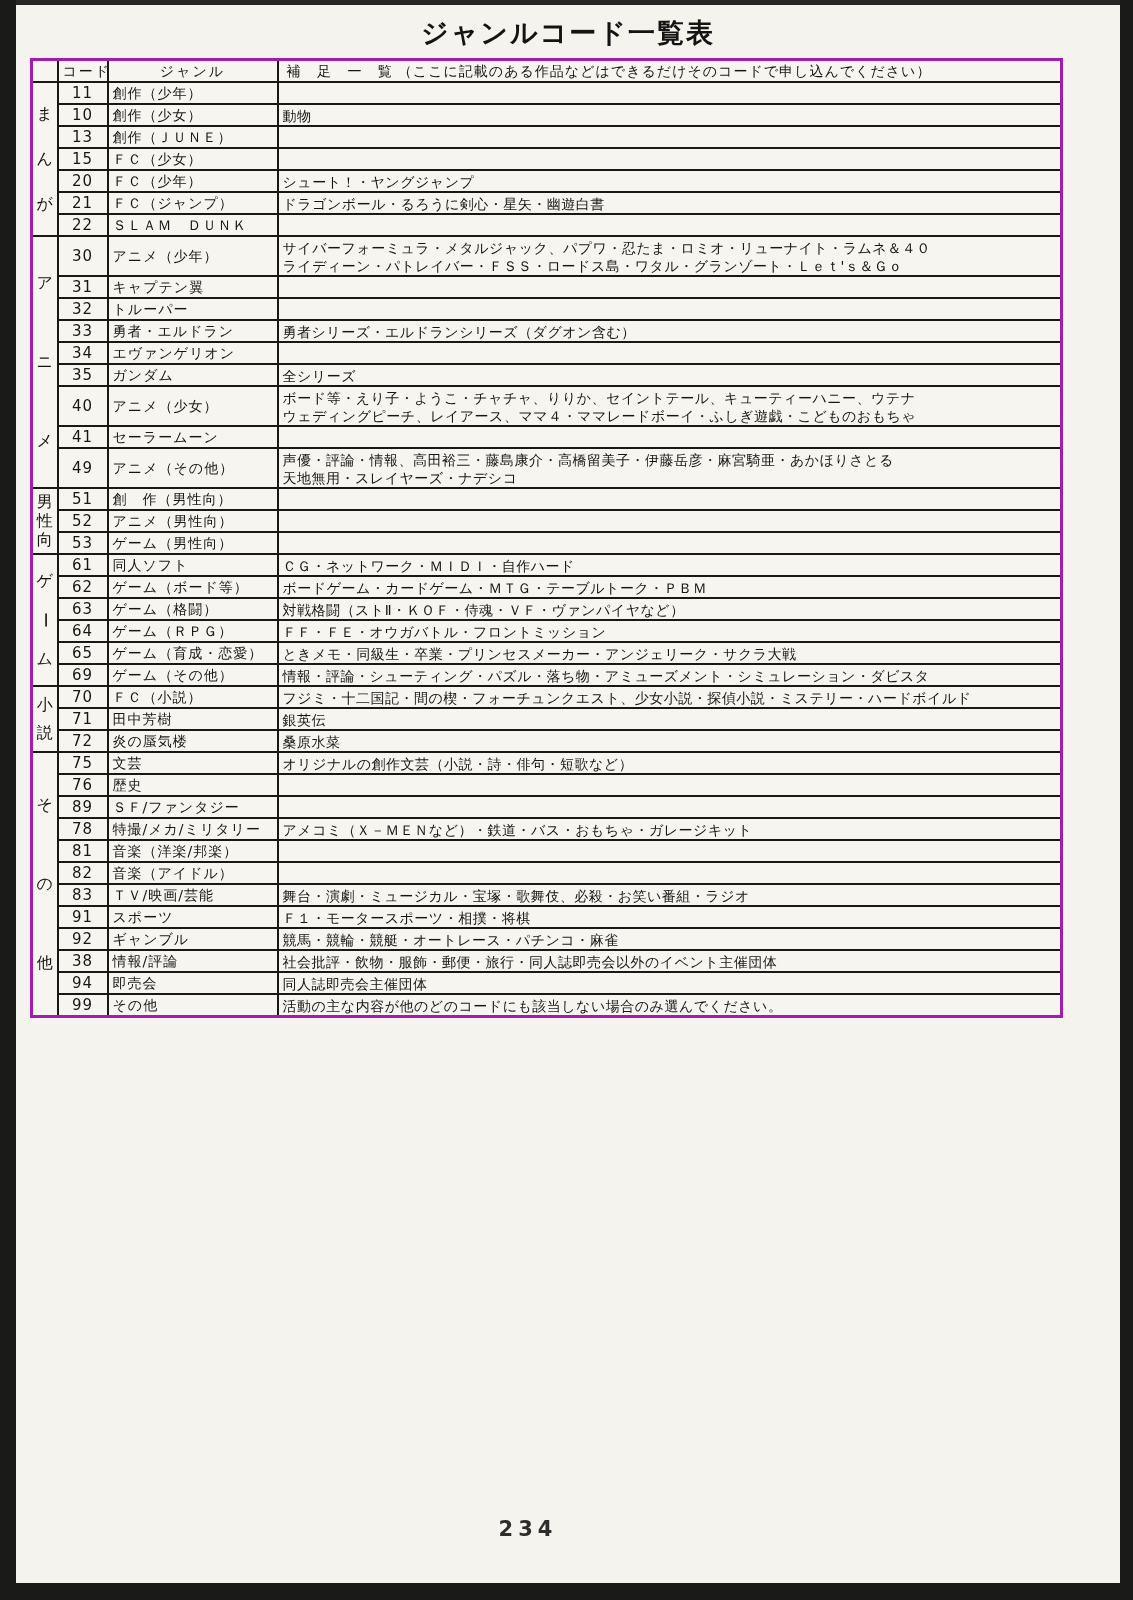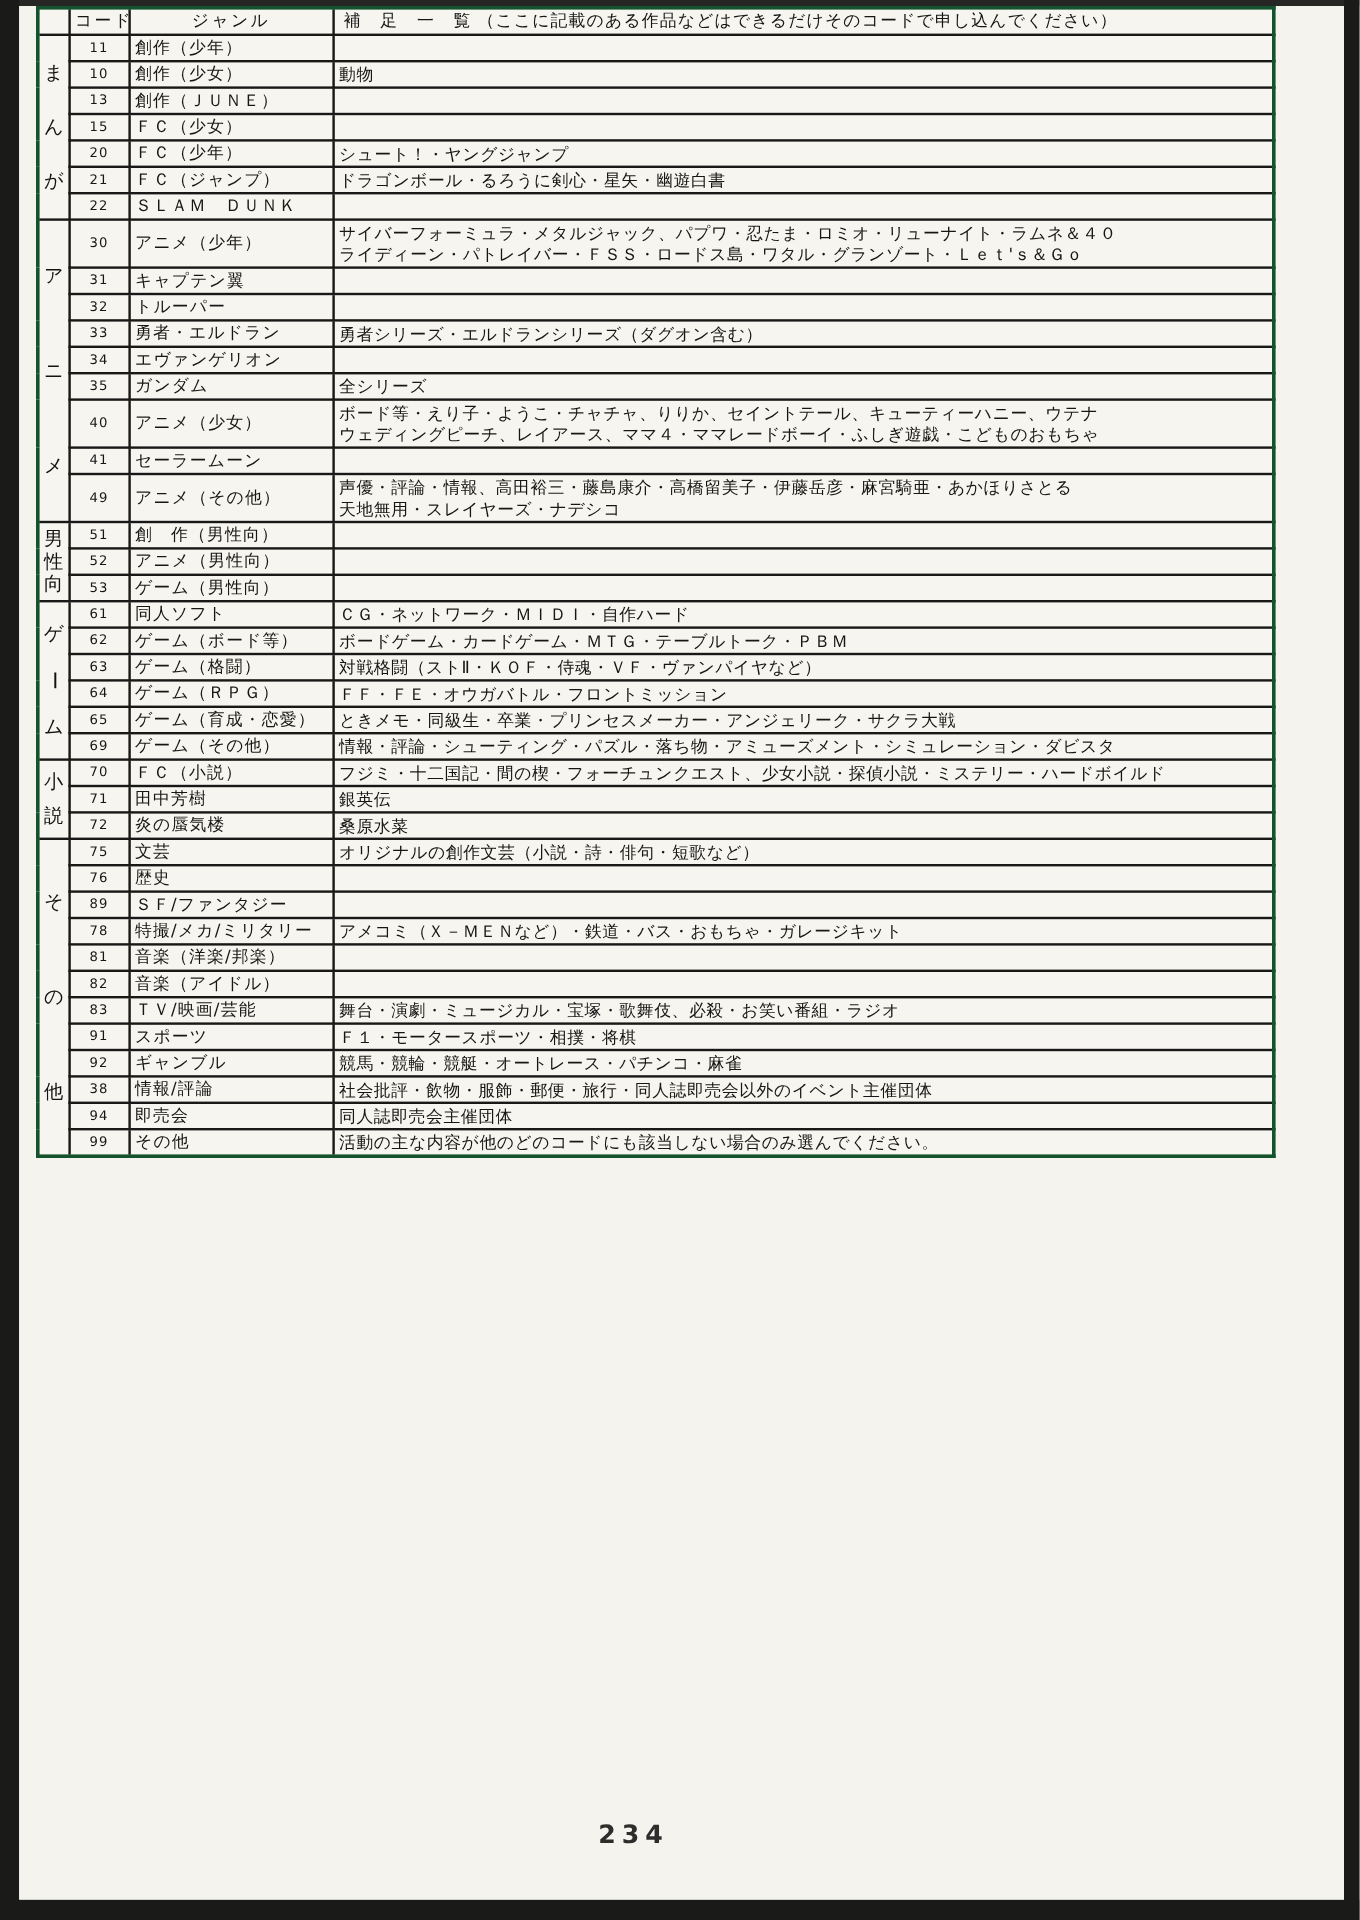--- a/index.html
+++ b/index.html
@@ -42,39 +42,39 @@
   }
   .genre-table th, .genre-table td {
     border: 2px solid #181817;
     padding: 0 4px;
     font-size: 14px;
     color: #161615;
     overflow: hidden;
     white-space: nowrap;
     line-height: 20px;
   }
-  .genre-table { border: 3px solid #14532d; }
+  .genre-table { border: 3px solid #a21caf; }
   thead tr { height: 22px; }
   tbody tr { height: 20px; }
   tbody tr.double { height: 40px; }
 
   th.h-code, th.h-genre { text-align: center; letter-spacing: 2px; font-weight: normal; }
   th.h-supp { text-align: left; font-weight: normal; letter-spacing: 1px; padding-left: 8px; }
   th.h-supp .supp-head-label { letter-spacing: 6px; margin-right: 0; }
 
   td.group-cell { padding: 0; vertical-align: middle; }
   .group-inner {
     display: flex; flex-direction: column;
     justify-content: space-around; align-items: center;
     width: 100%;
   }
   .group-char { font-size: 16px; color: #131312; line-height: 1; }
   .group-char.rot { transform: rotate(90deg); }
 
-  td.code-cell { text-align: center; letter-spacing: 1px; font-size: 11px; }
+  td.code-cell { text-align: center; letter-spacing: 1px; font-size: 15px; }
   td.genre-cell { letter-spacing: 1px; border-radius: 10px; }
   td.supplement-cell { letter-spacing: 0.5px; }
   .supp-line { height: 18px; line-height: 20px; }
 
   .page-number {
     position: absolute;
     left: 512px; bottom: 42px;
     transform: translateX(-50%);
     font-size: 21px;
     font-weight: bold;
@@ -85,20 +85,21 @@
 </head>
 <body>
 
 <div class="scan-page">
   <div class="edge edge-top"></div>
   <div class="edge edge-left"></div>
   <div class="edge edge-right"></div>
   <div class="edge edge-bottom"></div>
 
   <div class="sheet">
+    <div class="title">ジャンルコード一覧表</div>
 
     <table class="genre-table">
       <colgroup>
         <col style="width:26px">
         <col style="width:50px">
         <col style="width:170px">
         <col style="width:784px">
       </colgroup>
       <thead>
         <tr>

